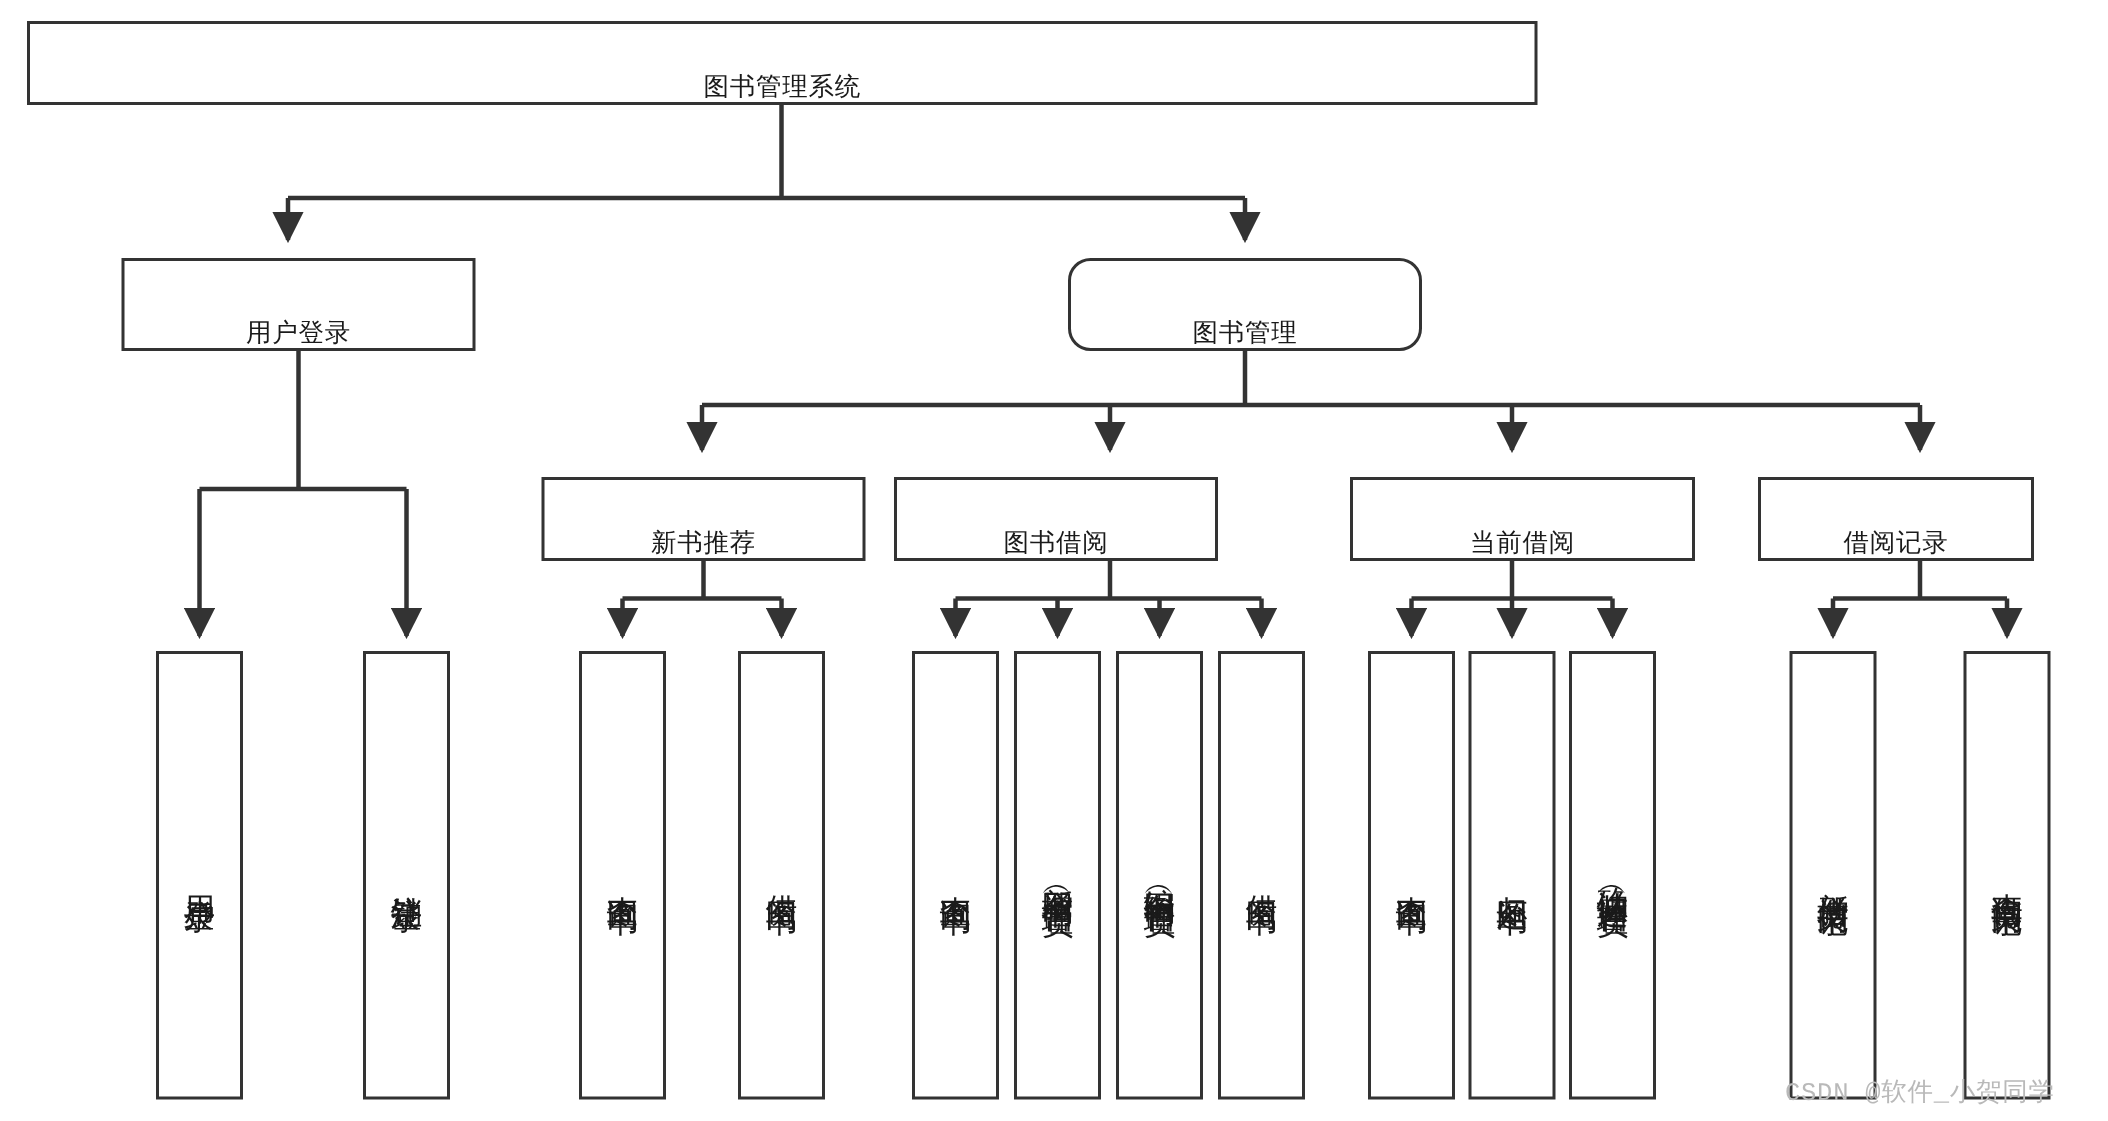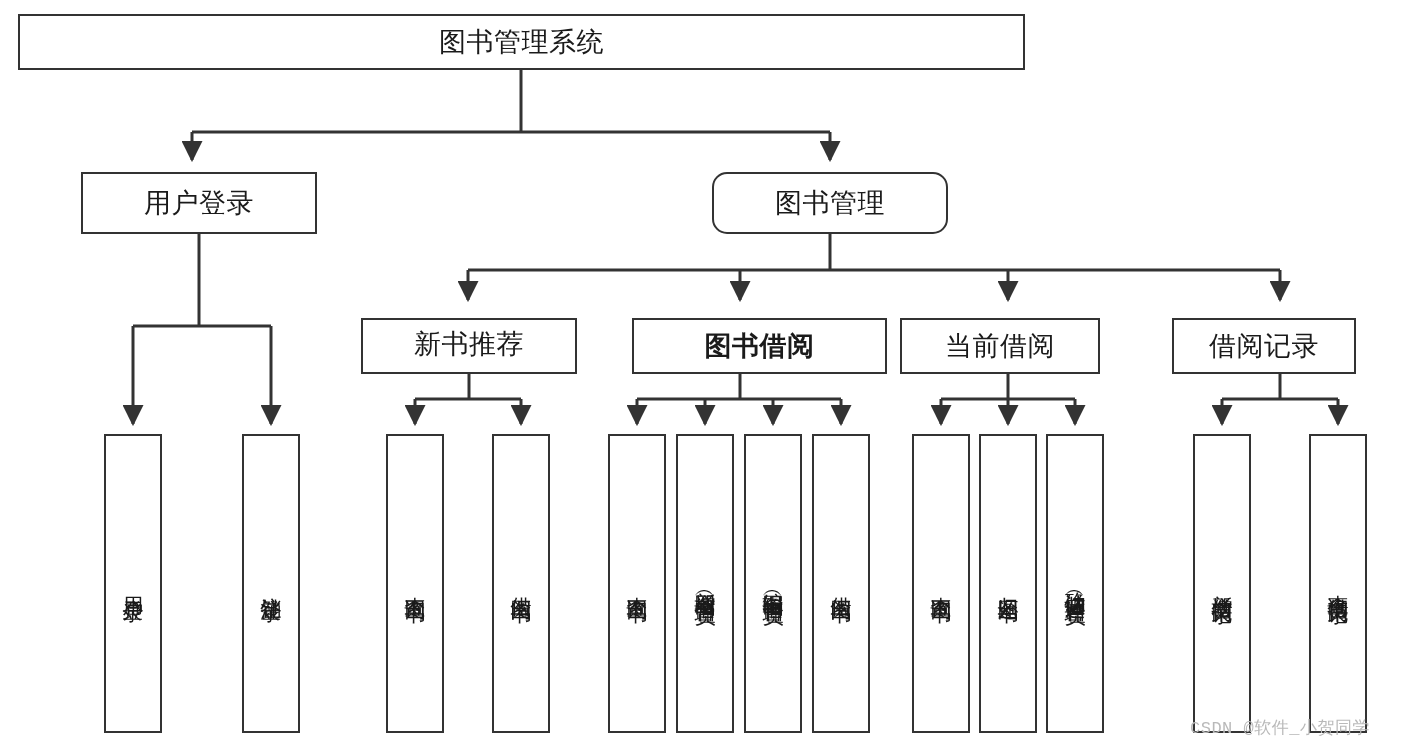--- a/index.html
+++ b/index.html
@@ -29,23 +29,24 @@
     position: absolute;
     box-sizing: border-box;
     border: 2px solid #333333;
     background: #ffffff;
     display: flex;
     align-items: center;
     justify-content: center;
     color: #1a1a1a;
   }
   .node.horiz {
-    font-size: 27px;
+    font-size: 17px;
     letter-spacing: 0.5px;
     line-height: 1.2;
+    align-items: flex-end;
   }
   .node.vert {
     writing-mode: vertical-rl;
     text-orientation: upright;
     font-size: 21px;
     letter-spacing: 2px;
     padding-top: 6px;
     padding-bottom: 6px;
   }
   .node.vert .vlabel {
@@ -123,27 +124,27 @@
     <span>图书管理系统</span>
   </div>
 
   <div class="node horiz" style="left:81px; top:172px; width:236px; height:62px;">
     <span>用户登录</span>
   </div>
   <div class="node horiz" style="left:712px; top:172px; width:236px; height:62px;border-radius:15px;">
     <span>图书管理</span>
   </div>
 
-  <div class="node horiz" style="left:361px; top:318px; width:216px; height:56px;font-family:Liberation Mono, monospace;">
+  <div class="node horiz" style="left:361px; top:318px; width:216px; height:56px;">
     <span>新书推荐</span>
   </div>
-  <div class="node horiz" style="left:632px; top:318px; width:255px; height:56px;font-weight:bold;">
+  <div class="node horiz" style="left:596px; top:318px; width:216px; height:56px;">
     <span>图书借阅</span>
   </div>
-  <div class="node horiz" style="left:900px; top:318px; width:200px; height:56px;">
+  <div class="node horiz" style="left:900px; top:318px; width:230px; height:56px;">
     <span>当前借阅</span>
   </div>
   <div class="node horiz" style="left:1172px; top:318px; width:184px; height:56px;">
     <span>借阅记录</span>
   </div>
 
   <div class="node vert" style="left:104px; top:434px; width:58px; height:299px;">
     <span class="vlabel">用户登录</span>
   </div>
   <div class="node vert" style="left:242px; top:434px; width:58px; height:299px;">

